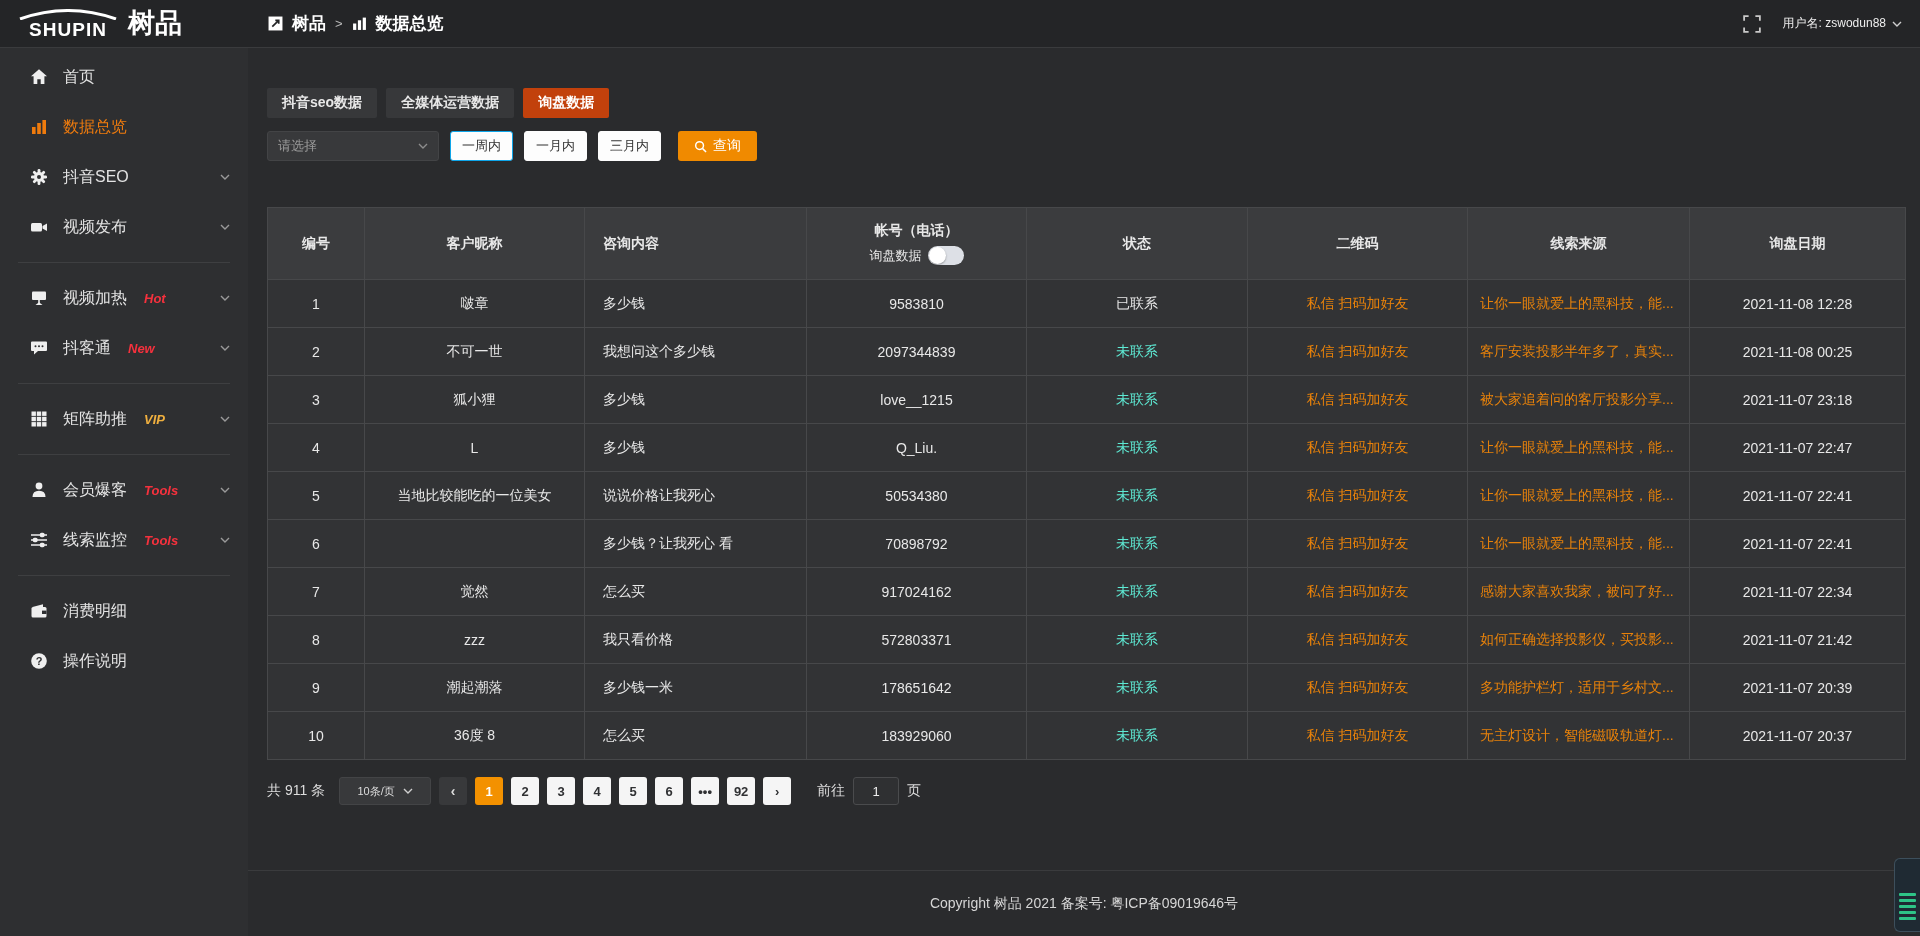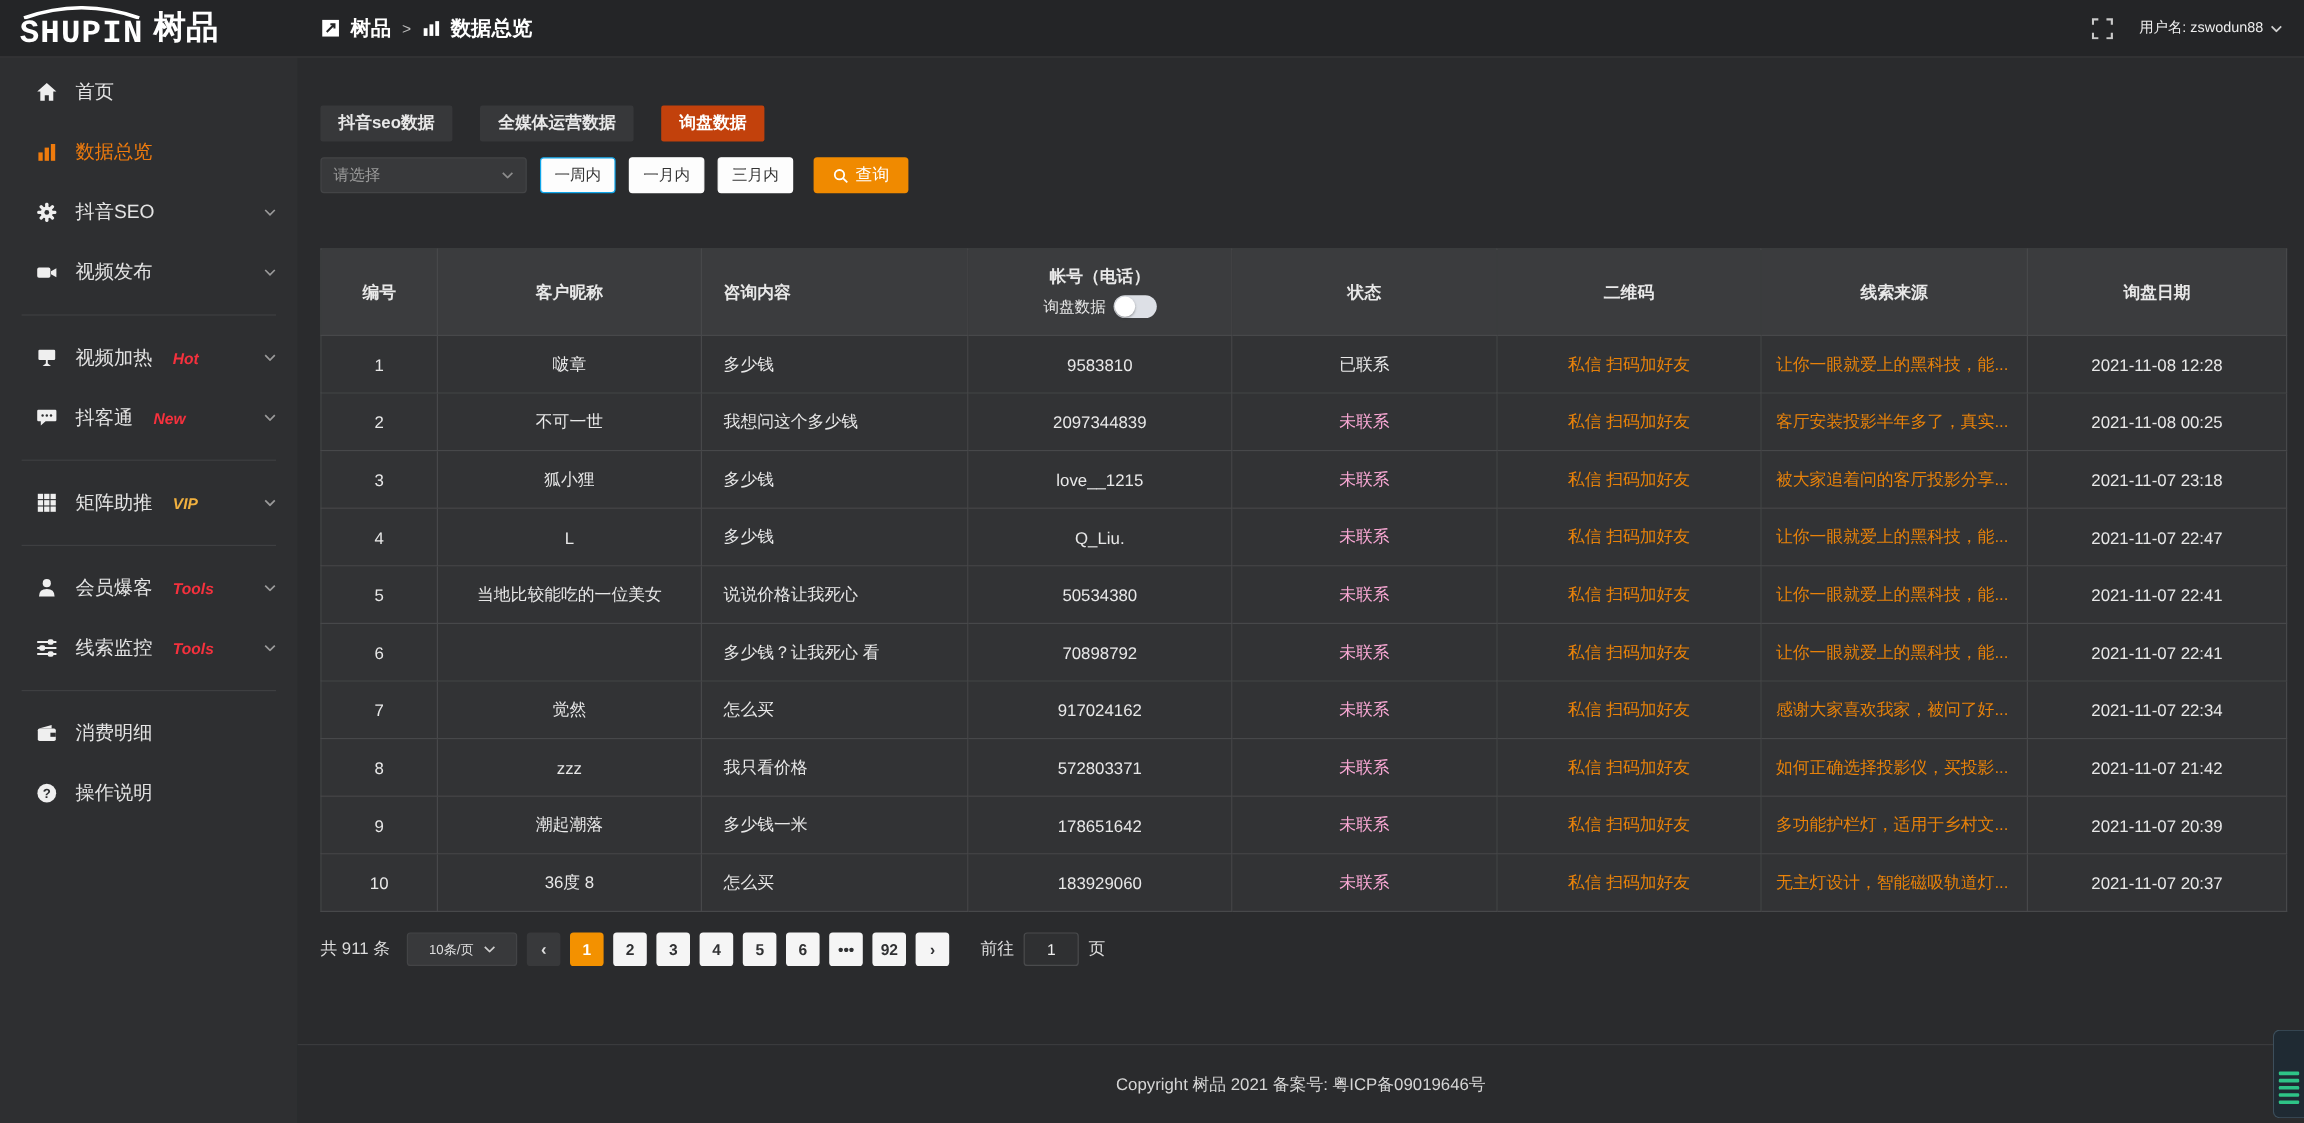--- a/index.html
+++ b/index.html
@@ -10,21 +10,21 @@
     font-family:"Liberation Sans","DejaVu Sans",sans-serif;
     font-size:14px;
   }
   svg { display:block; }
 
   
   .topbar { position:absolute; top:0; left:0; width:1920px; height:48px;
     background:#242527; border-bottom:1px solid #3a3b3d; display:flex; align-items:center; z-index:5; }
   .logo { width:248px; height:48px; display:flex; align-items:center; padding-left:14px; gap:6px; }
   .logo-en-wrap { display:flex; flex-direction:column; align-items:center; }
-  .logo-en { font-weight:bold; font-size:27px; letter-spacing:1px; color:#fff; line-height:1;font-family:Liberation Mono, monospace; }
+  .logo-en { font-weight:bold; font-size:19px; letter-spacing:1px; color:#fff; line-height:1; }
   .logo-cn { font-weight:bold; font-size:27px; color:#fff; line-height:1; }
   .crumbs { display:flex; align-items:center; gap:9px; padding-left:20px; font-size:17px; font-weight:bold; color:#fff; }
   .crumb-ico { width:15px; height:15px; }
   .crumb-sep { color:#bbb; font-size:13px; font-weight:normal; }
   .topbar-right { margin-left:auto; display:flex; align-items:center; gap:22px; padding-right:18px; }
   .fs-btn { width:18px; height:18px; cursor:pointer; }
   .user-box { display:flex; align-items:center; gap:6px; color:#eee; font-size:12px; cursor:pointer; }
   .chev { width:10px; height:6px; color:#cfcfcf; }
 
   
@@ -34,21 +34,21 @@
   .side-item .s-ico { width:18px; height:18px; color:#efefef; flex:0 0 18px; }
   .side-item.active { color:#ef7b0d; }
   .side-item.active .s-ico { color:#ef7b0d; }
   .side-badge { font-size:13px; font-weight:bold; font-style:italic; margin-left:2px; }
   .side-item .chev { margin-left:auto; color:#9a9a9a; }
   .side-divider { height:1px; background:#3e3f41; margin:10px 18px; }
 
   
   .main { position:absolute; top:48px; left:248px; right:0; bottom:0; padding:40px 14px 0 19px; }
 
-  .tabs { display:flex; gap:23px;align-items:flex-end; }
+  .tabs { display:flex; gap:9px;align-items:flex-end; }
   .tab { height:30px; padding:0 15px; background:#37383a; color:#e8e8e8; font-size:14px;
     border:none; border-radius:2px; display:flex; align-items:center; cursor:pointer; font-weight:bold; }
   .tab.active { background:#c2410c; color:#fff; }
 
   .filter { display:flex; gap:9px; margin-top:13px; align-items:center; }
   .f-select { width:172px; height:30px; background:#38393b; border:1px solid #434446; border-radius:3px;
     display:flex; align-items:center; padding:0 10px; color:#9b9b9b; font-size:13px; cursor:pointer; }
   .f-select .chev { margin-left:auto; color:#8d8d8d; }
   .range-btn { height:30px; padding:0 11px; background:#fdfdfd; color:#333; font-size:13px; border:1px solid #fdfdfd;
     border-radius:3px; cursor:pointer; margin-left:2px; }
@@ -57,21 +57,21 @@
     border:none; border-radius:3px; display:flex; align-items:center; gap:6px; cursor:pointer; }
   .search-btn svg { width:13px; height:13px; }
 
   
   table { width:1639px; margin-top:46px; border-collapse:collapse; table-layout:fixed; }
   th, td { border:1px solid #47484a; text-align:center; color:#e8e8e8; font-size:14px; overflow:hidden; white-space:nowrap; }
   thead th { background:#3b3c3e; height:72px; font-weight:bold; }
   tbody td { background:#323335; height:48px; }
   th.al, td.al { text-align:left; padding-left:18px; }
   td.src { color:#e8820a; padding-left:12px; text-align:left; }
-  .st-un { color:#f9a8d4; }
+  .st-un { color:#5eead4; }
   .st-ok { color:#e8e8e8; }
   .qr-link { color:#e8820a; cursor:pointer; }
   .toggle-row { display:flex; align-items:center; justify-content:center; gap:6px; margin-top:6px; font-weight:normal; font-size:13px; }
   .toggle { width:36px; height:19px; border-radius:10px; background:#dde0e6; position:relative; cursor:pointer; }
   .toggle .knob { position:absolute; left:1px; top:1px; width:17px; height:17px; border-radius:50%; background:#fff;
     box-shadow:0 1px 2px rgba(0,0,0,.35); }
 
   
   .pager { display:flex; align-items:center; margin-top:17px; gap:8px; color:#ddd; font-size:14px; }
   .pg-total { margin-right:6px; }

